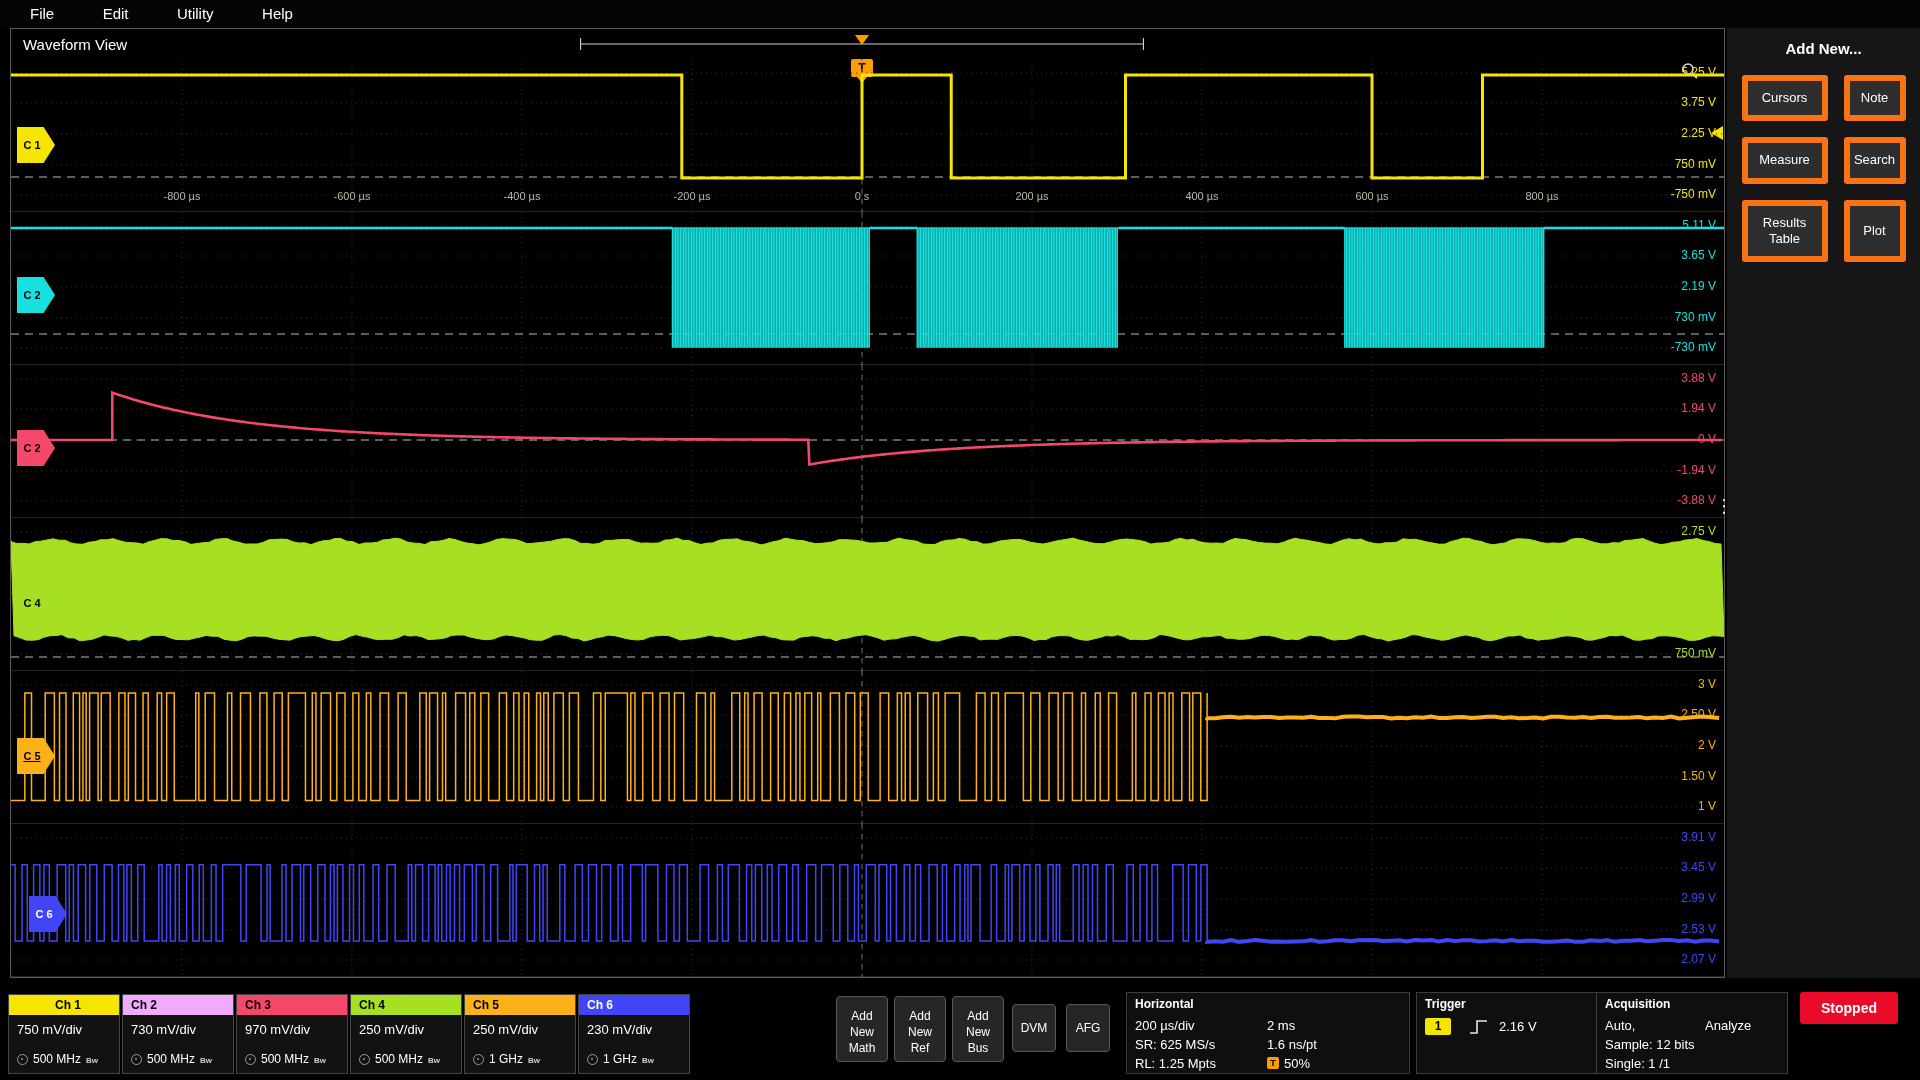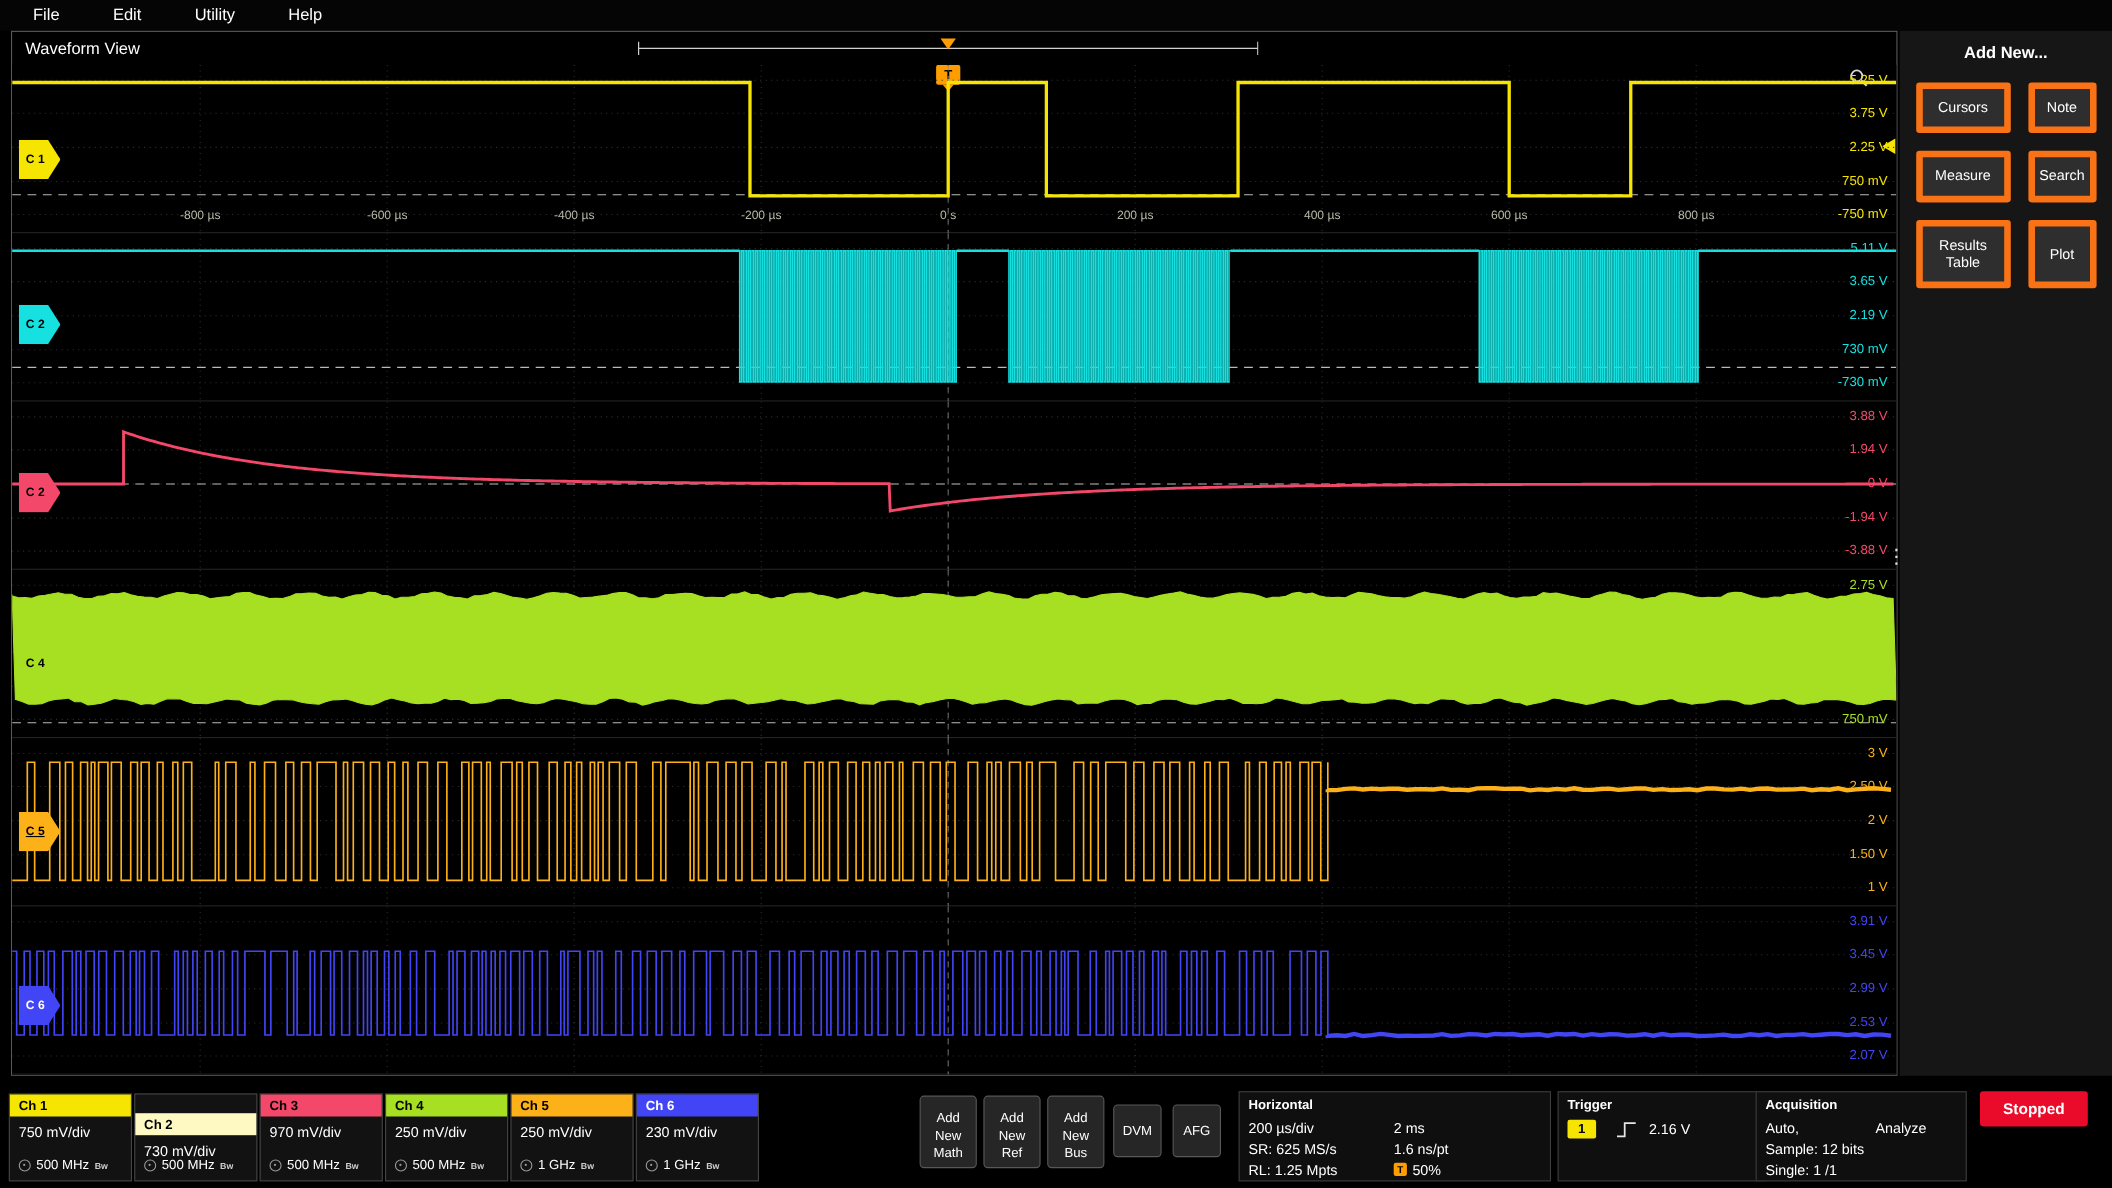--- a/index.html
+++ b/index.html
@@ -246,51 +246,51 @@
           <line x1="1531" y1="0" x2="1531" y2="153" stroke="#2e2e2e" stroke-dasharray="1 4"></line>
           <line x1="851" y1="0" x2="851" y2="153" stroke="#8d8d8d" stroke-dasharray="5 5" opacity="0.75"></line>
           <path d="M0 40.72999999999999 L4.139935507904738 40.72999999999999 L4.139935507904738 116.892 L11.002428440842777 116.892 L11.002428440842777 40.72999999999999 L16.288703822996467 40.72999999999999 L16.288703822996467 116.892 L22.58022205531597 116.892 L22.58022205531597 40.72999999999999 L28.841963245533407 40.72999999999999 L28.841963245533407 116.892 L32.986125798895955 116.892 L32.986125798895955 40.72999999999999 L38.35694213490933 40.72999999999999 L38.35694213490933 116.892 L46.14576230105013 116.892 L46.14576230105013 40.72999999999999 L54.71313558798283 40.72999999999999 L54.71313558798283 116.892 L58.22612237138674 116.892 L58.22612237138674 40.72999999999999 L62.47938199387863 40.72999999999999 L62.47938199387863 116.892 L67.2219451717101 116.892 L67.2219451717101 40.72999999999999 L74.61169683979824 40.72999999999999 L74.61169683979824 116.892 L78.75803965050727 116.892 L78.75803965050727 40.72999999999999 L85.80228213965893 40.72999999999999 L85.80228213965893 116.892 L93.2692714529112 116.892 L93.2692714529112 40.72999999999999 L101.08532136166468 40.72999999999999 L101.08532136166468 116.892 L107.47084158472717 116.892 L107.47084158472717 40.72999999999999 L112.79248452186584 40.72999999999999 L112.79248452186584 116.892 L115.85582876158878 116.892 L115.85582876158878 40.72999999999999 L120.37111869687214 40.72999999999999 L120.37111869687214 116.892 L126.78968744399026 116.892 L126.78968744399026 40.72999999999999 L133.216214439366 40.72999999999999 L133.216214439366 116.892 L139.04611021466553 116.892 L147.78996742749587 116.892 L147.78996742749587 40.72999999999999 L151.0522295362316 40.72999999999999 L151.0522295362316 116.892 L155.60757058812305 116.892 L155.60757058812305 40.72999999999999 L159.38923589419574 40.72999999999999 L159.38923589419574 116.892 L164.3611862543039 116.892 L164.3611862543039 40.72999999999999 L168.2994239819236 40.72999999999999 L168.2994239819236 116.892 L175.70062808319926 116.892 L175.70062808319926 40.72999999999999 L181.8459620056674 40.72999999999999 L181.8459620056674 116.892 L188.2679179343395 116.892 L188.2679179343395 40.72999999999999 L192.32779350830242 40.72999999999999 L192.32779350830242 116.892 L200.33004097407684 116.892 L200.33004097407684 40.72999999999999 L205.02348821237683 40.72999999999999 L205.02348821237683 116.892 L211.65209134714678 116.892 L211.65209134714678 40.72999999999999 L219.14206366986036 40.72999999999999 L222.98286685813218 40.72999999999999 L229.84889895049855 40.72999999999999 L229.84889895049855 116.892 L235.2230565128848 116.892 L235.2230565128848 40.72999999999999 L243.2351084444672 40.72999999999999 L250.09474388184026 40.72999999999999 L250.09474388184026 116.892 L256.0062908283435 116.892 L256.0062908283435 40.72999999999999 L259.09665044629946 40.72999999999999 L259.09665044629946 116.892 L265.9019770058803 116.892 L270.93306416552514 116.892 L270.93306416552514 40.72999999999999 L275.04700652556494 40.72999999999999 L275.04700652556494 116.892 L280.99452819116414 116.892 L280.99452819116414 40.72999999999999 L289.50935420393944 40.72999999999999 L289.50935420393944 116.892 L292.69548053853214 116.892 L292.69548053853214 40.72999999999999 L299.6642952868715 40.72999999999999 L299.6642952868715 116.892 L306.7752760145813 116.892 L306.7752760145813 40.72999999999999 L313.9828996430151 40.72999999999999 L313.9828996430151 116.892 L319.44224193133414 116.892 L319.44224193133414 40.72999999999999 L323.07847960386425 40.72999999999999 L323.07847960386425 116.892 L326.4187965276651 116.892 L326.4187965276651 40.72999999999999 L331.9231325495057 40.72999999999999 L331.9231325495057 116.892 L338.53719113208354 116.892 L338.53719113208354 40.72999999999999 L342.5155809824355 40.72999999999999 L342.5155809824355 116.892 L348.3151302379556 116.892 L348.3151302379556 40.72999999999999 L352.84421071456745 40.72999999999999 L352.84421071456745 116.892 L358.3937775660306 116.892 L362.06878156447783 116.892 L362.06878156447783 40.72999999999999 L367.72894786298275 40.72999999999999 L367.72894786298275 116.892 L376.08809707313776 116.892 L376.08809707313776 40.72999999999999 L384.1849526865408 40.72999999999999 L384.1849526865408 116.892 L389.4566358025186 116.892 L397.2963518765755 116.892 L397.2963518765755 40.72999999999999 L400.8143746331334 40.72999999999999 L400.8143746331334 116.892 L404.4847566196695 116.892 L404.4847566196695 40.72999999999999 L411.6622528913431 40.72999999999999 L411.6622528913431 116.892 L417.61977320490405 116.892 L417.61977320490405 40.72999999999999 L424.1398112755269 40.72999999999999 L424.1398112755269 116.892 L427.29869522340596 116.892 L427.29869522340596 40.72999999999999 L430.7660851548426 40.72999999999999 L430.7660851548426 116.892 L435.5236835530959 116.892 L435.5236835530959 40.72999999999999 L439.1533337342553 40.72999999999999 L439.1533337342553 116.892 L443.49911878304556 116.892 L443.49911878304556 40.72999999999999 L448.60528995422646 40.72999999999999 L448.60528995422646 116.892 L453.3274862249382 116.892 L453.3274862249382 40.72999999999999 L461.38827502867207 40.72999999999999 L461.38827502867207 116.892 L465.15678818849847 116.892 L465.15678818849847 40.72999999999999 L472.92470967164263 40.72999999999999 L472.92470967164263 116.892 L479.65482155419886 116.892 L479.65482155419886 40.72999999999999 L486.632074453868 40.72999999999999 L486.632074453868 116.892 L494.8375774291344 116.892 L498.81953179836273 116.892 L498.81953179836273 40.72999999999999 L501.9257820909843 40.72999999999999 L501.9257820909843 116.892 L505.2968121324666 116.892 L505.2968121324666 40.72999999999999 L511.0061156717129 40.72999999999999 L516.2170766335912 40.72999999999999 L516.2170766335912 116.892 L519.3553934739903 116.892 L523.5339305908419 116.892 L523.5339305908419 40.72999999999999 L528.697732117027 40.72999999999999 L528.697732117027 116.892 L532.0510206520557 116.892 L532.0510206520557 40.72999999999999 L536.2147719827481 40.72999999999999 L536.2147719827481 116.892 L543.1731337378733 116.892 L548.7905874461867 116.892 L548.7905874461867 40.72999999999999 L553.8258627466857 40.72999999999999 L553.8258627466857 116.892 L559.7302078530192 116.892 L564.0789457205683 116.892 L564.0789457205683 40.72999999999999 L571.3433209927753 40.72999999999999 L571.3433209927753 116.892 L577.4843882331625 116.892 L577.4843882331625 40.72999999999999 L585.5126942158677 40.72999999999999 L585.5126942158677 116.892 L590.6806477750652 116.892 L590.6806477750652 40.72999999999999 L599.5576357394457 40.72999999999999 L599.5576357394457 116.892 L607.0977159272879 116.892 L607.0977159272879 40.72999999999999 L611.513616474811 40.72999999999999 L611.513616474811 116.892 L619.6103966259398 116.892 L619.6103966259398 40.72999999999999 L624.6854196628556 40.72999999999999 L631.3032312775031 40.72999999999999 L631.3032312775031 116.892 L634.5881021493115 116.892 L634.5881021493115 40.72999999999999 L641.4895173492841 40.72999999999999 L646.8726673582569 40.72999999999999 L646.8726673582569 116.892 L655.5339103513397 116.892 L655.5339103513397 40.72999999999999 L662.9997728001326 40.72999999999999 L662.9997728001326 116.892 L668.4038683553226 116.892 L668.4038683553226 40.72999999999999 L676.3365203663707 40.72999999999999 L676.3365203663707 116.892 L680.0434401431121 116.892 L688.9943926362321 116.892 L688.9943926362321 40.72999999999999 L697.5665620607324 40.72999999999999 L697.5665620607324 116.892 L706.4183449270204 116.892 L706.4183449270204 40.72999999999999 L711.4364133984782 40.72999999999999 L711.4364133984782 116.892 L717.3012831145898 116.892 L717.3012831145898 40.72999999999999 L722.8667767401785 40.72999999999999 L728.3572931326926 40.72999999999999 L728.3572931326926 116.892 L735.5804599346593 116.892 L735.5804599346593 40.72999999999999 L740.7434687032364 40.72999999999999 L740.7434687032364 116.892 L744.3852422372438 116.892 L744.3852422372438 40.72999999999999 L750.7443573963828 40.72999999999999 L750.7443573963828 116.892 L756.3244049381465 116.892 L756.3244049381465 40.72999999999999 L761.0115155358799 40.72999999999999 L761.0115155358799 116.892 L767.7420446863398 116.892 L767.7420446863398 40.72999999999999 L775.6394437649287 40.72999999999999 L775.6394437649287 116.892 L781.6614358141087 116.892 L781.6614358141087 40.72999999999999 L787.3005378814414 40.72999999999999 L787.3005378814414 116.892 L795.6891570081934 116.892 L795.6891570081934 40.72999999999999 L804.6673349956982 40.72999999999999 L804.6673349956982 116.892 L810.5589380306192 116.892 L810.5589380306192 40.72999999999999 L816.578408206813 40.72999999999999 L822.2866347050294 40.72999999999999 L822.2866347050294 116.892 L828.8338245525956 116.892 L828.8338245525956 40.72999999999999 L836.7982381805778 40.72999999999999 L836.7982381805778 116.892 L843.5012190467678 116.892 L843.5012190467678 40.72999999999999 L847.4433625540696 40.72999999999999 L847.4433625540696 116.892 L855.2685011210851 116.892 L855.2685011210851 40.72999999999999 L864.2684242911637 40.72999999999999 L864.2684242911637 116.892 L868.0144690778106 116.892 L868.0144690778106 40.72999999999999 L875.7311484608799 40.72999999999999 L875.7311484608799 116.892 L879.5610773758963 116.892 L879.5610773758963 40.72999999999999 L885.3971349843778 40.72999999999999 L885.3971349843778 116.892 L893.2077252580784 116.892 L893.2077252580784 40.72999999999999 L898.8203560081311 40.72999999999999 L898.8203560081311 116.892 L904.4668140267022 116.892 L904.4668140267022 40.72999999999999 L909.6083825225942 40.72999999999999 L909.6083825225942 116.892 L918.0051740566269 116.892 L918.0051740566269 40.72999999999999 L926.232016322203 40.72999999999999 L926.232016322203 116.892 L931.4653865788132 116.892 L931.4653865788132 40.72999999999999 L935.6033822125755 40.72999999999999 L935.6033822125755 116.892 L943.626745856367 116.892 L943.626745856367 40.72999999999999 L949.0561074307188 40.72999999999999 L949.0561074307188 116.892 L953.8502149879932 116.892 L953.8502149879932 40.72999999999999 L956.9484069119208 40.72999999999999 L956.9484069119208 116.892 L960.0802678219043 116.892 L960.0802678219043 40.72999999999999 L969.0102059589699 40.72999999999999 L969.0102059589699 116.892 L972.7737089577131 116.892 L980.1194873792119 116.892 L980.1194873792119 40.72999999999999 L985.5982552659698 40.72999999999999 L985.5982552659698 116.892 L994.2031238400377 116.892 L994.2031238400377 40.72999999999999 L997.5582491629757 40.72999999999999 L997.5582491629757 116.892 L1000.8989473041147 116.892 L1000.8989473041147 40.72999999999999 L1008.6933404705487 40.72999999999999 L1008.6933404705487 116.892 L1013.1195544204675 116.892 L1013.1195544204675 40.72999999999999 L1018.982601347845 40.72999999999999 L1018.982601347845 116.892 L1024.8790787206963 116.892 L1024.8790787206963 40.72999999999999 L1028.8981643314473 40.72999999999999 L1028.8981643314473 116.892 L1037.0262937936932 116.892 L1037.0262937936932 40.72999999999999 L1042.1093640681356 40.72999999999999 L1042.1093640681356 116.892 L1045.2814509272575 116.892 L1045.2814509272575 40.72999999999999 L1048.684173595626 40.72999999999999 L1048.684173595626 116.892 L1057.3298680088483 116.892 L1062.2323103738017 116.892 L1062.2323103738017 40.72999999999999 L1068.023679102771 40.72999999999999 L1068.023679102771 116.892 L1072.1518379054032 116.892 L1072.1518379054032 40.72999999999999 L1077.0276193907484 40.72999999999999 L1077.0276193907484 116.892 L1081.471394247841 116.892 L1081.471394247841 40.72999999999999 L1086.5221522017382 40.72999999999999 L1086.5221522017382 116.892 L1092.199646809604 116.892 L1095.254264746327 116.892 L1095.254264746327 40.72999999999999 L1102.2472106460482 40.72999999999999 L1102.2472106460482 116.892 L1110.697166081518 116.892 L1115.8662779331207 116.892 L1115.8662779331207 40.72999999999999 L1122.2483918932267 40.72999999999999 L1122.2483918932267 116.892 L1128.9765844359063 116.892 L1128.9765844359063 40.72999999999999 L1135.8978728125803 40.72999999999999 L1135.8978728125803 116.892 L1140.918207038194 116.892 L1140.918207038194 40.72999999999999 L1146.5333746494725 40.72999999999999 L1146.5333746494725 116.892 L1153.724608189892 116.892 L1161.7671867138706 116.892 L1161.7671867138706 40.72999999999999 L1168.6637163986452 40.72999999999999 L1172.1552299475297 40.72999999999999 L1172.1552299475297 116.892 L1177.4834226267412 116.892 L1177.4834226267412 40.72999999999999 L1185.277287431527 40.72999999999999 L1185.277287431527 116.892 L1189.900733544957 116.892 L1189.900733544957 40.72999999999999 L1196.1 40.72999999999999 L1196.1 116.892" stroke="#4245f5" fill="none" stroke-width="1.5"></path>
           <path d="M1196.1 116.892 L1196.1 117.81043850025907 L1204.1 117.17274114117771 L1212.1 117.7616212186478 L1220.1 115.97234118311479 L1228.1 117.8579838466905 L1236.1 117.07110952679812 L1244.1 115.91773464438319 L1252.1 116.80298777204752 L1260.1 117.80481317407265 L1268.1 117.62259862526133 L1276.1 117.73949958012253 L1284.1 117.55134303356334 L1292.1 117.37340938999131 L1300.1 116.14926272724568 L1308.1 117.70642376645282 L1316.1 117.20710133855044 L1324.1 116.17357581062987 L1332.1 116.297637123622 L1340.1 117.30054649292305 L1348.1 115.93603680935502 L1356.1 116.36200744286924 L1364.1 115.97707260913029 L1372.1 117.10076417355612 L1380.1 116.6742395497933 L1388.1 116.25505876821279 L1396.1 117.57024332555756 L1404.1 115.92294019554555 L1412.1 116.41944458150118 L1420.1 115.96076665446907 L1428.1 117.48714539921656 L1436.1 116.08910535183549 L1444.1 117.03040661663562 L1452.1 116.24789485196396 L1460.1 116.31825093040987 L1468.1 117.51239017211645 L1476.1 117.12483933894708 L1484.1 116.1810693587251 L1492.1 117.57461950742453 L1500.1 115.99211464497074 L1508.1 117.22822005721554 L1516.1 116.65915406402945 L1524.1 116.68976412853971 L1532.1 117.84054260748252 L1540.1 117.73887395580113 L1548.1 117.24855570868402 L1556.1 116.54612818547338 L1564.1 117.78879999509826 L1572.1 117.72253839672356 L1580.1 116.25314240717142 L1588.1 117.10571678216382 L1596.1 116.16604866693541 L1604.1 117.83211383829638 L1612.1 116.78528170707449 L1620.1 116.83681113320216 L1628.1 116.12200836744904 L1636.1 117.28219171381369 L1644.1 116.66969728004932 L1652.1 115.96384111746028 L1660.1 115.988384242177 L1668.1 117.01477678120881 L1676.1 116.28108636569976 L1684.1 117.74712846661731 L1692.1 116.49471770926192 L1700.1 116.53938219464197 L1708.1 117.55433538137748" stroke="#4245f5" fill="none" stroke-width="4"></path>
         </svg>
         <span class="scale-label" style="top: 6px; color: rgb(66, 69, 245);">3.91 V</span>
         <span class="scale-label" style="top: 36px; color: rgb(66, 69, 245);">3.45 V</span>
         <span class="scale-label" style="top: 67px; color: rgb(66, 69, 245);">2.99 V</span>
         <span class="scale-label" style="top: 98px; color: rgb(66, 69, 245);">2.53 V</span>
         <span class="scale-label" style="top: 128px; color: rgb(66, 69, 245);">2.07 V</span>
-        <div class="chtag" style="top: 72px; background: rgb(66, 69, 245); color: rgb(255, 255, 255);">C 6</div>
+        <div class="chtag" style="top: 72px; background: rgb(66, 69, 245); color: rgb(255, 255, 255); margin-left: 12px;">C 6</div>
       </div>
     </div>
   <div class="drag-handle">⋮</div>
 </div>
 
 <div class="sidebar">
   <div class="sidebar-title">Add New...</div>
   <div class="sidebar-grid">
     <button class="sbtn">Cursors</button>
     <button class="sbtn">Note</button>
     <button class="sbtn">Measure</button>
     <button class="sbtn">Search</button>
     <button class="sbtn">Results Table</button>
     <button class="sbtn">Plot</button>
   </div>
 </div>
 
 <div class="bottombar">
   <div id="badges">
       <div class="badge" style="left: 8px;">
-        <div class="badge-strip" style="background: rgb(246, 229, 0); color: rgb(0, 0, 0);">Ch 1</div>
+        <div class="badge-strip" style="background: rgb(246, 229, 0); color: rgb(0, 0, 0); text-align: center;">Ch 1</div>
         <div class="badge-scale">750 mV/div</div>
         <div class="badge-bw">
           <span class="probe"></span>
           <span>500 MHz</span>
           <span class="bw-sub">Bw</span>
         </div>
       </div>
       <div class="badge" style="left: 122px;">
-        <div class="badge-strip" style="background: #fef9c3; color: rgb(0, 0, 0); margin-top: 17px;">Ch 2</div>
+        <div class="badge-strip" style="background: #f0abfc; color: rgb(0, 0, 0);">Ch 2</div>
         <div class="badge-scale">730 mV/div</div>
         <div class="badge-bw">
           <span class="probe"></span>
           <span>500 MHz</span>
           <span class="bw-sub">Bw</span>
         </div>
       </div>
       <div class="badge" style="left: 236px;">
         <div class="badge-strip" style="background: rgb(244, 72, 107); color: rgb(0, 0, 0);">Ch 3</div>
         <div class="badge-scale">970 mV/div</div>

